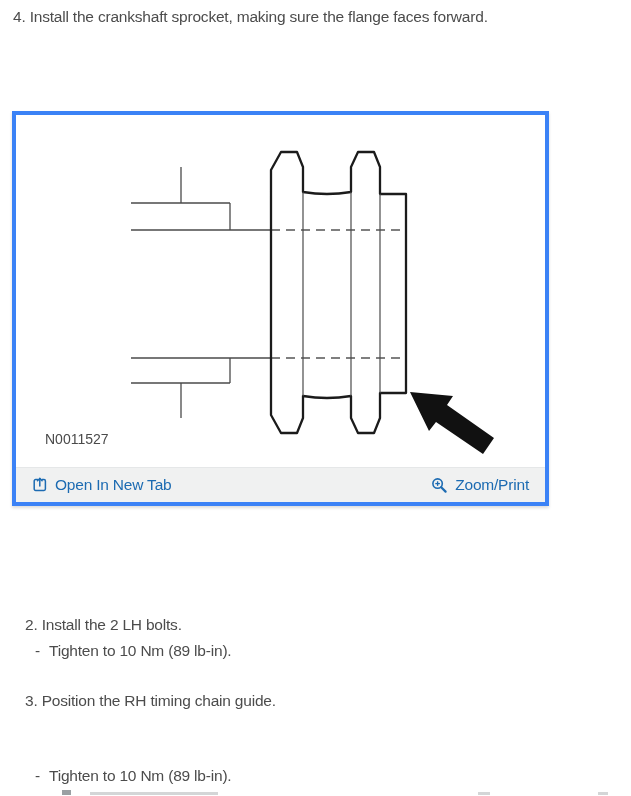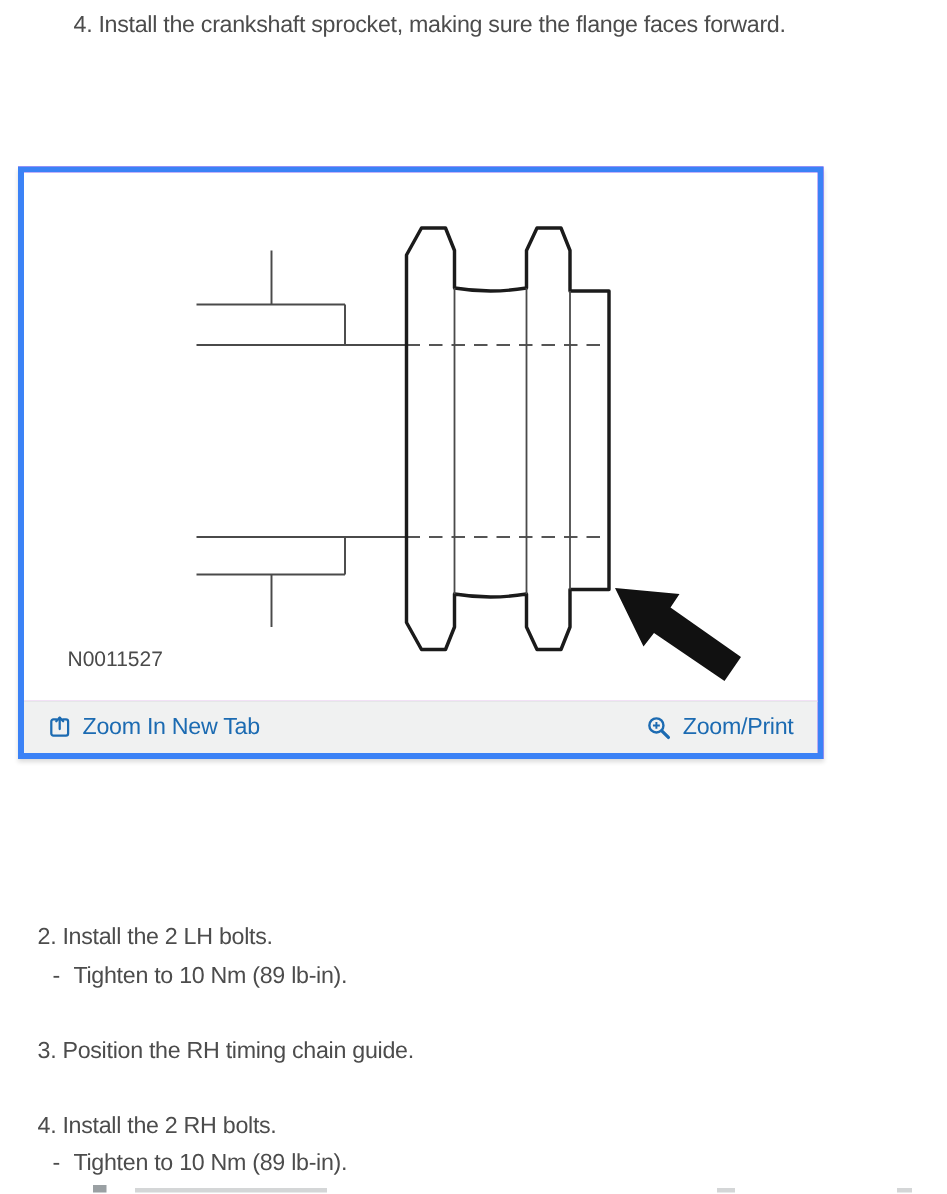--- a/index.html
+++ b/index.html
@@ -21,21 +21,21 @@
   .tool-link svg{display:block;}
   
   .clip{position:absolute;background:#d4d6d7;height:3px;top:792px;}
   .clip.dark{background:#9aa0a3;height:5px;top:790px;}
 </style>
 </head>
 <body>
 
 <div class="page">
 
-  <div class="txt step-main" style="top:8px;margin-left:36px;">4. Install the crankshaft sprocket, making sure the flange faces forward.</div>
+  <div class="txt step-main" style="top:8px;">4. Install the crankshaft sprocket, making sure the flange faces forward.</div>
 
   <div class="figure-panel">
     <div class="figure-image">
       <svg width="529" height="352" viewBox="0 0 529 352">
 
         <g stroke="#4a4a4a" stroke-width="1.3" fill="none">
           <line x1="115" y1="88" x2="214" y2="88"></line>
           <line x1="214" y1="88" x2="214" y2="115"></line>
           <line x1="115" y1="115" x2="255" y2="115"></line>
           <line x1="165" y1="52" x2="165" y2="88"></line>
@@ -70,21 +70,21 @@
       </svg>
     </div>
 
     <div class="figure-toolbar">
       <a class="tool-link">
         <svg width="16" height="16" viewBox="0 0 16 16">
           <path d="M5.6 2.6 H3.6 A1.4 1.4 0 0 0 2.2 4 V12 A1.4 1.4 0 0 0 3.6 13.4 H12 A1.4 1.4 0 0 0 13.4 12 V4 A1.4 1.4 0 0 0 12 2.6 H10" fill="none" stroke="#1c6bb2" stroke-width="1.5" stroke-linecap="round"></path>
           <line x1="7.8" y1="9" x2="7.8" y2="1.6" stroke="#1c6bb2" stroke-width="1.5" stroke-linecap="round"></line>
           <path d="M5.5 3.8 L7.8 1.4 L10.1 3.8" fill="none" stroke="#1c6bb2" stroke-width="1.5" stroke-linecap="round" stroke-linejoin="round"></path>
         </svg>
-        <span>Zoom In New Tab</span>
+        <span>Open In New Tab</span>
       </a>
       <a class="tool-link">
         <svg width="17" height="17" viewBox="0 0 17 17">
           <circle cx="6.6" cy="6.6" r="4.7" fill="none" stroke="#1c6bb2" stroke-width="1.6"></circle>
           <line x1="10.2" y1="10.2" x2="14.6" y2="14.6" stroke="#1c6bb2" stroke-width="2.2" stroke-linecap="round"></line>
           <line x1="4.3" y1="6.6" x2="8.9" y2="6.6" stroke="#1c6bb2" stroke-width="1.3"></line>
           <line x1="6.6" y1="4.3" x2="6.6" y2="8.9" stroke="#1c6bb2" stroke-width="1.3"></line>
         </svg>
         <span>Zoom/Print</span>
       </a>
@@ -94,21 +94,20 @@
 
 
   <div class="txt step-sub" style="top:616px;">2. Install the 2 LH bolts.</div>
   <div class="txt torque" style="top:642px;">
     <span>-</span>
     <span>Tighten to 10 Nm (89 lb-in).</span>
   </div>
 
   <div class="txt step-sub" style="top:692px;">3. Position the RH timing chain guide.</div>
 
-  <div class="txt step-sub" style="top:742px;">4. Install the 2 RH bolts.</div>
   <div class="txt torque" style="top:767px;">
     <span>-</span>
     <span>Tighten to 10 Nm (89 lb-in).</span>
   </div>
 
   <div class="clip dark" style="left:62px;width:9px;"></div>
   <div class="clip" style="left:90px;width:128px;"></div>
   <div class="clip" style="left:478px;width:12px;"></div>
   <div class="clip" style="left:598px;width:10px;"></div>
 

